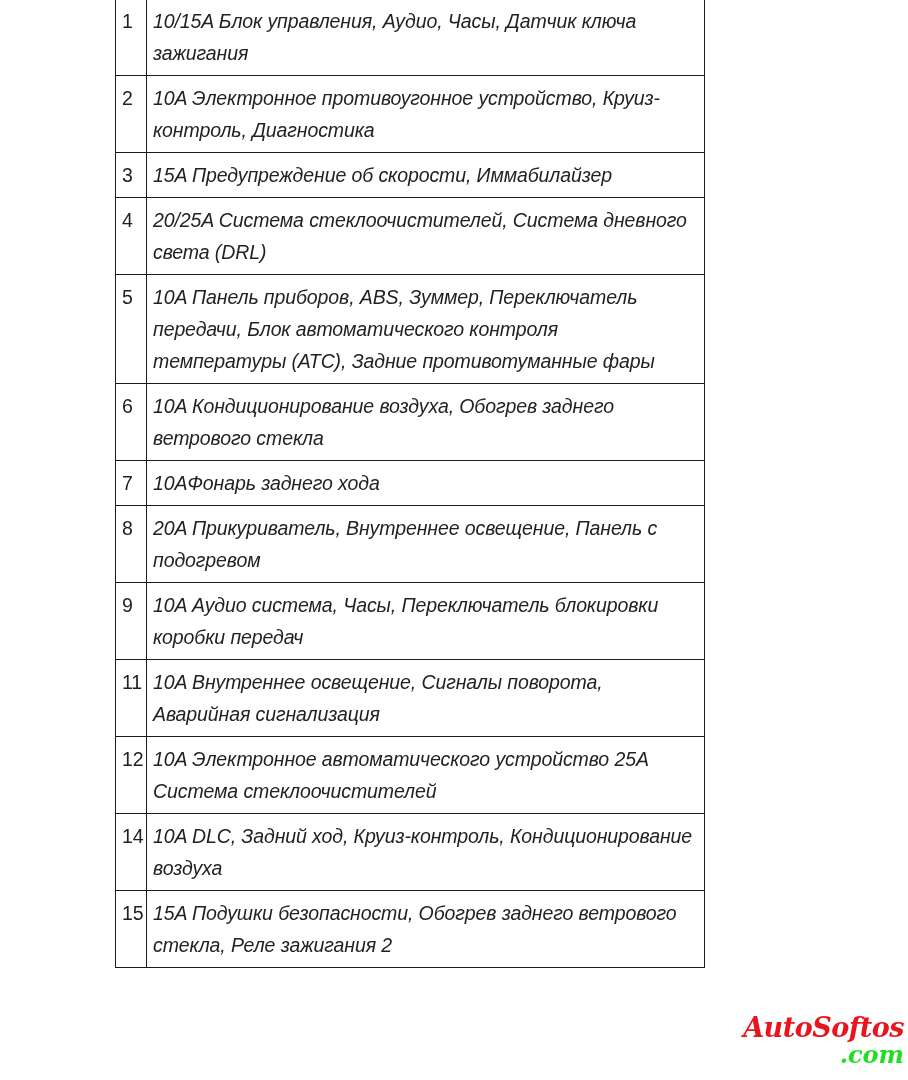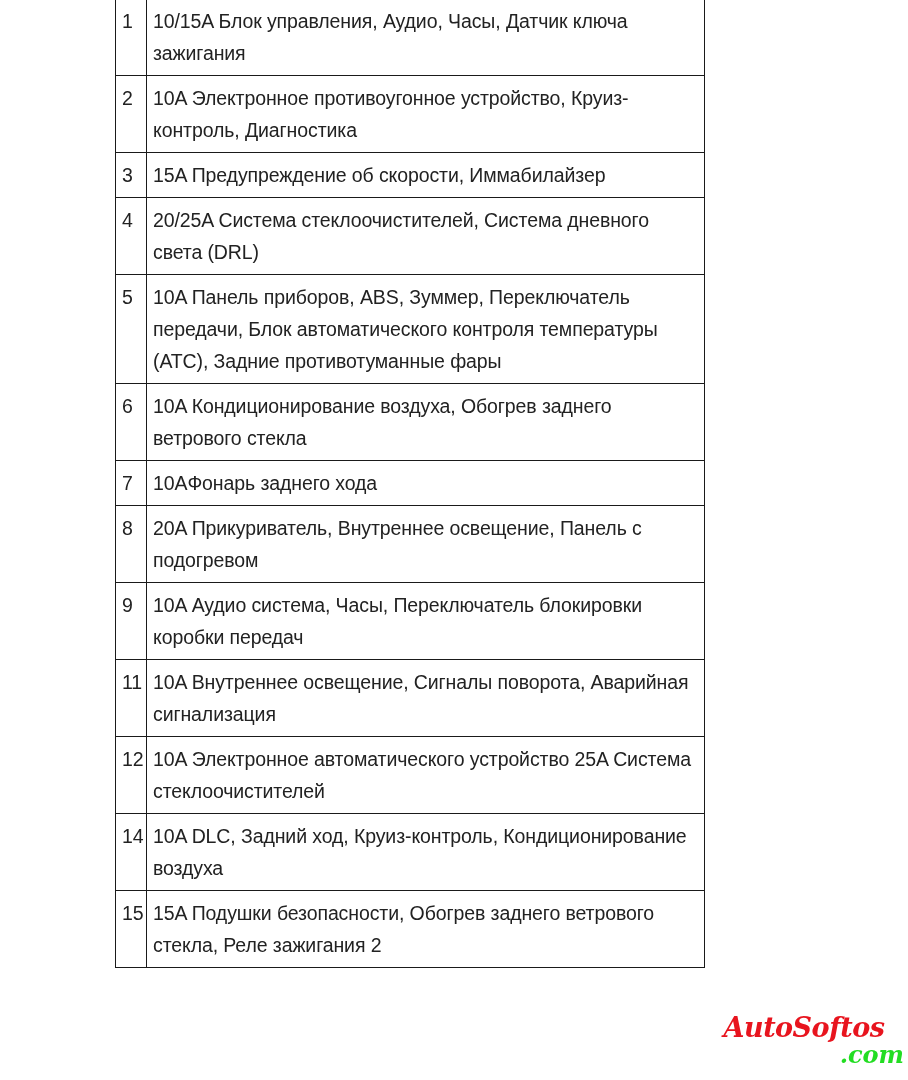--- a/index.html
+++ b/index.html
@@ -32,36 +32,38 @@
       letter-spacing: -0.1px;
     }
     .fuse-table td.num {
       width: 22px;
       padding-left: 6px;
       padding-right: 2px;
     }
     .fuse-table td.desc {
       padding-left: 6px;
       padding-right: 8px;
+      font-style: italic;
     }
     .watermark {
       position: absolute;
       left: 704px;
       top: 1014px;
       width: 200px;
       text-align: center;
       font-family: "DejaVu Serif", serif;
       font-weight: bold;
       line-height: 1;
     }
     .watermark .brand {
       display: block;
       font-size: 27px;
       font-style: italic;
       letter-spacing: -0.5px;
+      text-align: right;
     }
     .watermark .tld {
       display: block;
       font-size: 24px;
       font-style: italic;
       margin-top: 2px;
       margin-left: -10px;
       text-align: right;
     }
   </style>

